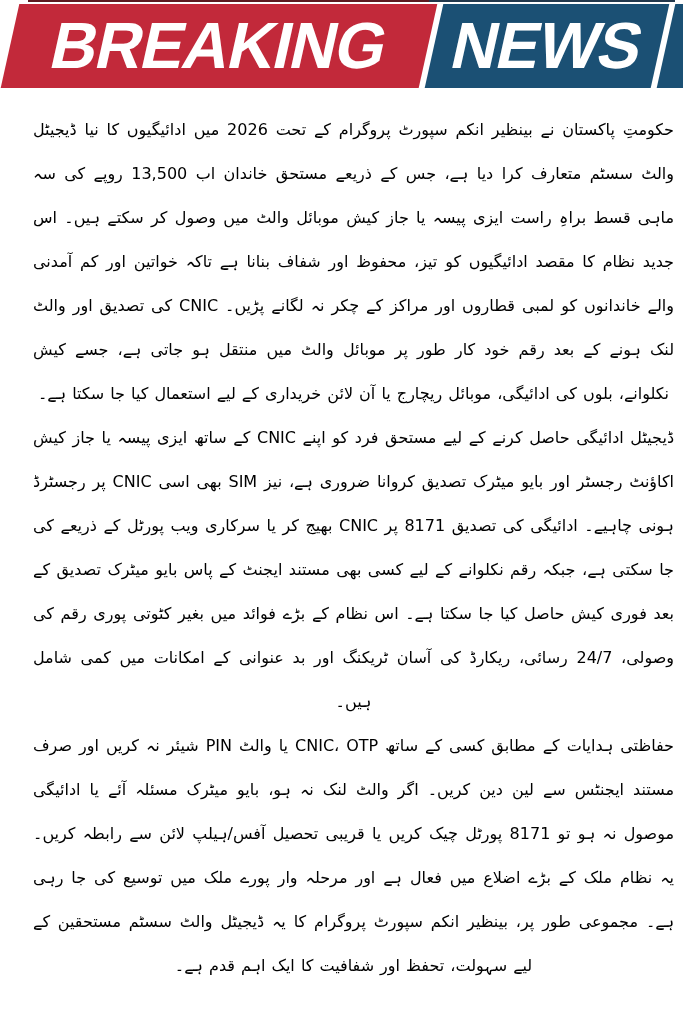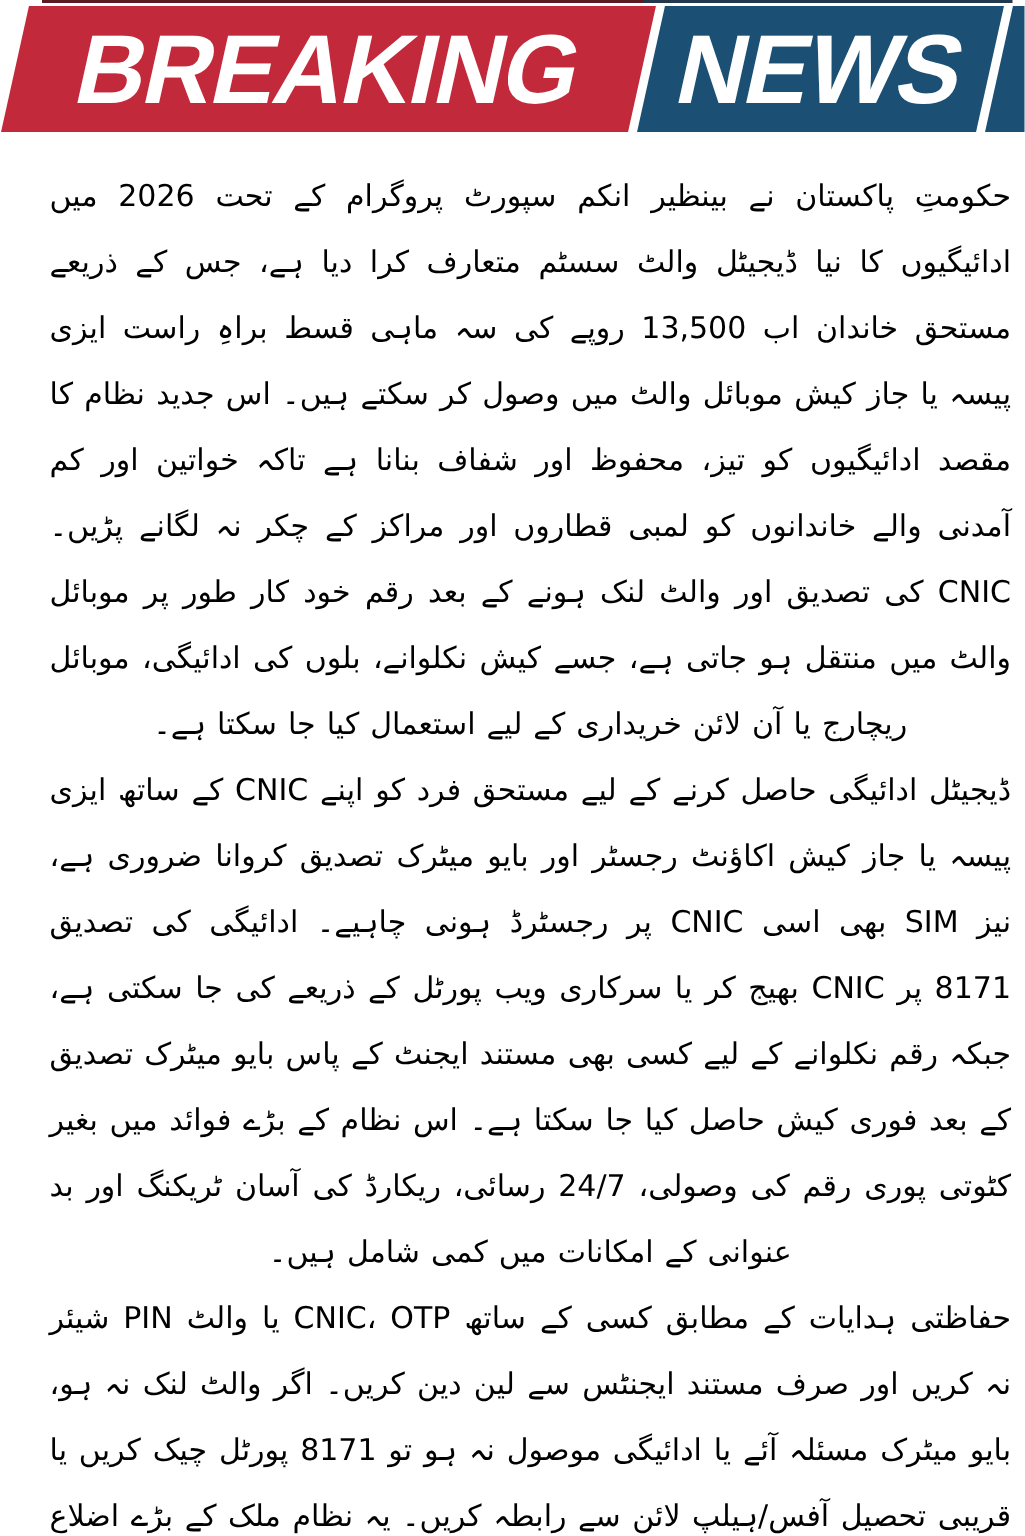--- a/index.html
+++ b/index.html
@@ -47,21 +47,21 @@
   .article{
     margin-top:20px;
     padding:0 9px;
     color:#000000;
   }
   .article p{
     direction:rtl;
     unicode-bidi:plaintext;
     text-align:justify;
     text-align-last:center;
-    font-size:20px;
+    font-size:16px;
     line-height:44px;
     word-spacing:1px;
     margin-left:24px;
   }
 </style>
 </head>
 <body>
 
 <div class="topline"></div>
 

